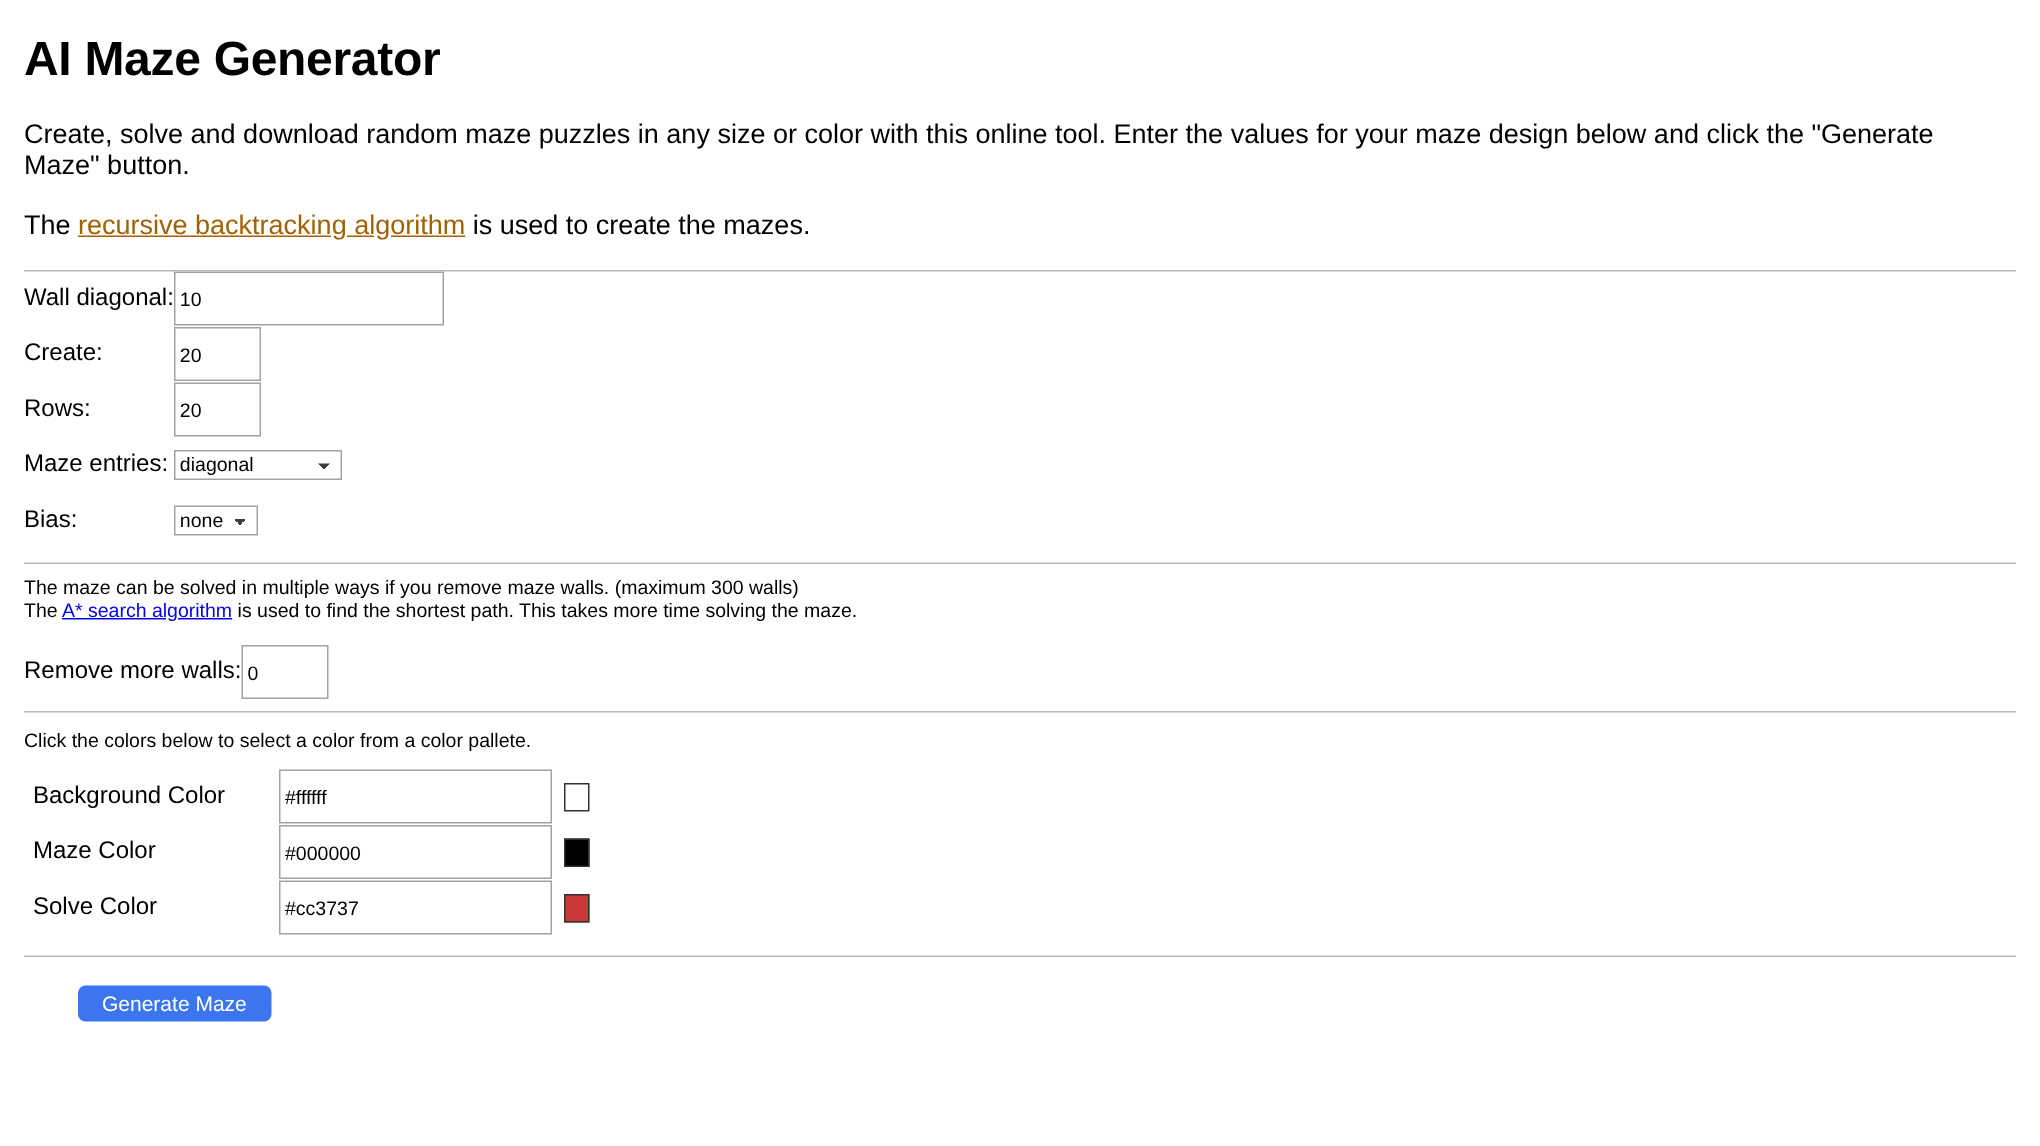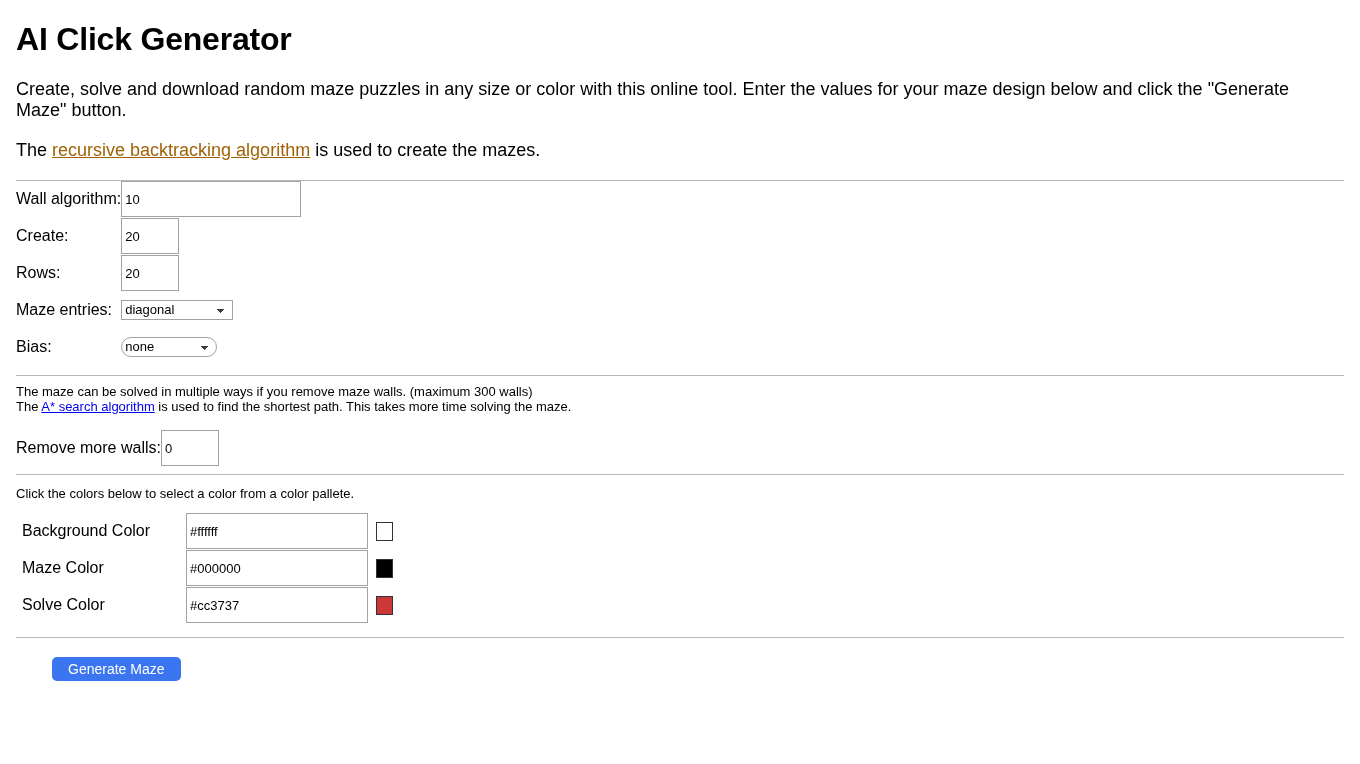--- a/index.html
+++ b/index.html
@@ -100,21 +100,21 @@
     background-image:
       linear-gradient(45deg, transparent 50%, #3c3c3c 50%),
       linear-gradient(135deg, #3c3c3c 50%, transparent 50%);
     background-position:
       calc(100% - 11px) 8px,
       calc(100% - 7px) 8px;
     background-size: 4px 4px, 4px 4px;
     background-repeat: no-repeat;
   }
   select.w-entries { width: 112px; }
-  select.w-bias    { width: 96px; border-radius: 10px; }
+  select.w-bias    { width: 56px; }
 
   .mid-note {
     font-size: 13px;
     line-height: 15px;
     margin: 0;
     padding-top: 8px;
   }
   .mid-note a.link { font-size: 13px; }
 
   .walls-row { margin-top: 16px; }
@@ -153,34 +153,34 @@
     padding: 0 16px;
     height: 24px;
     line-height: 24px;
     cursor: pointer;
   }
 </style>
 </head>
 <body>
 
 <div class="page">
-  <h1 class="page-title">AI Click Generator</h1>
+  <h1 class="page-title">AI Maze Generator</h1>
   <p class="intro first">Create, solve and download random maze puzzles in any size or color with this online tool. Enter the values for your maze design below and click the "Generate Maze" button.</p>
   <p class="intro"><span>The </span><a class="link" href="#" style="color: #a16207;">recursive backtracking algorithm</a><span> is used to create the mazes.</span></p>
 </div>
 
 <div class="rule-wrap" style="margin-top:18px;">
   <hr class="rule">
 </div>
 
 <div class="section">
   <table class="form-table">
     <tbody>
         <tr>
-      <td class="label-cell">Wall algorithm:</td>
+      <td class="label-cell">Wall diagonal:</td>
       <td class="field-cell">
         <input class="text-input w-wall" type="text" value="10" style="">
       </td>
     </tr>
     <tr>
       <td class="label-cell">Create:</td>
       <td class="field-cell">
         <input class="text-input w-small" type="text" value="20" style="">
       </td>
     </tr>

